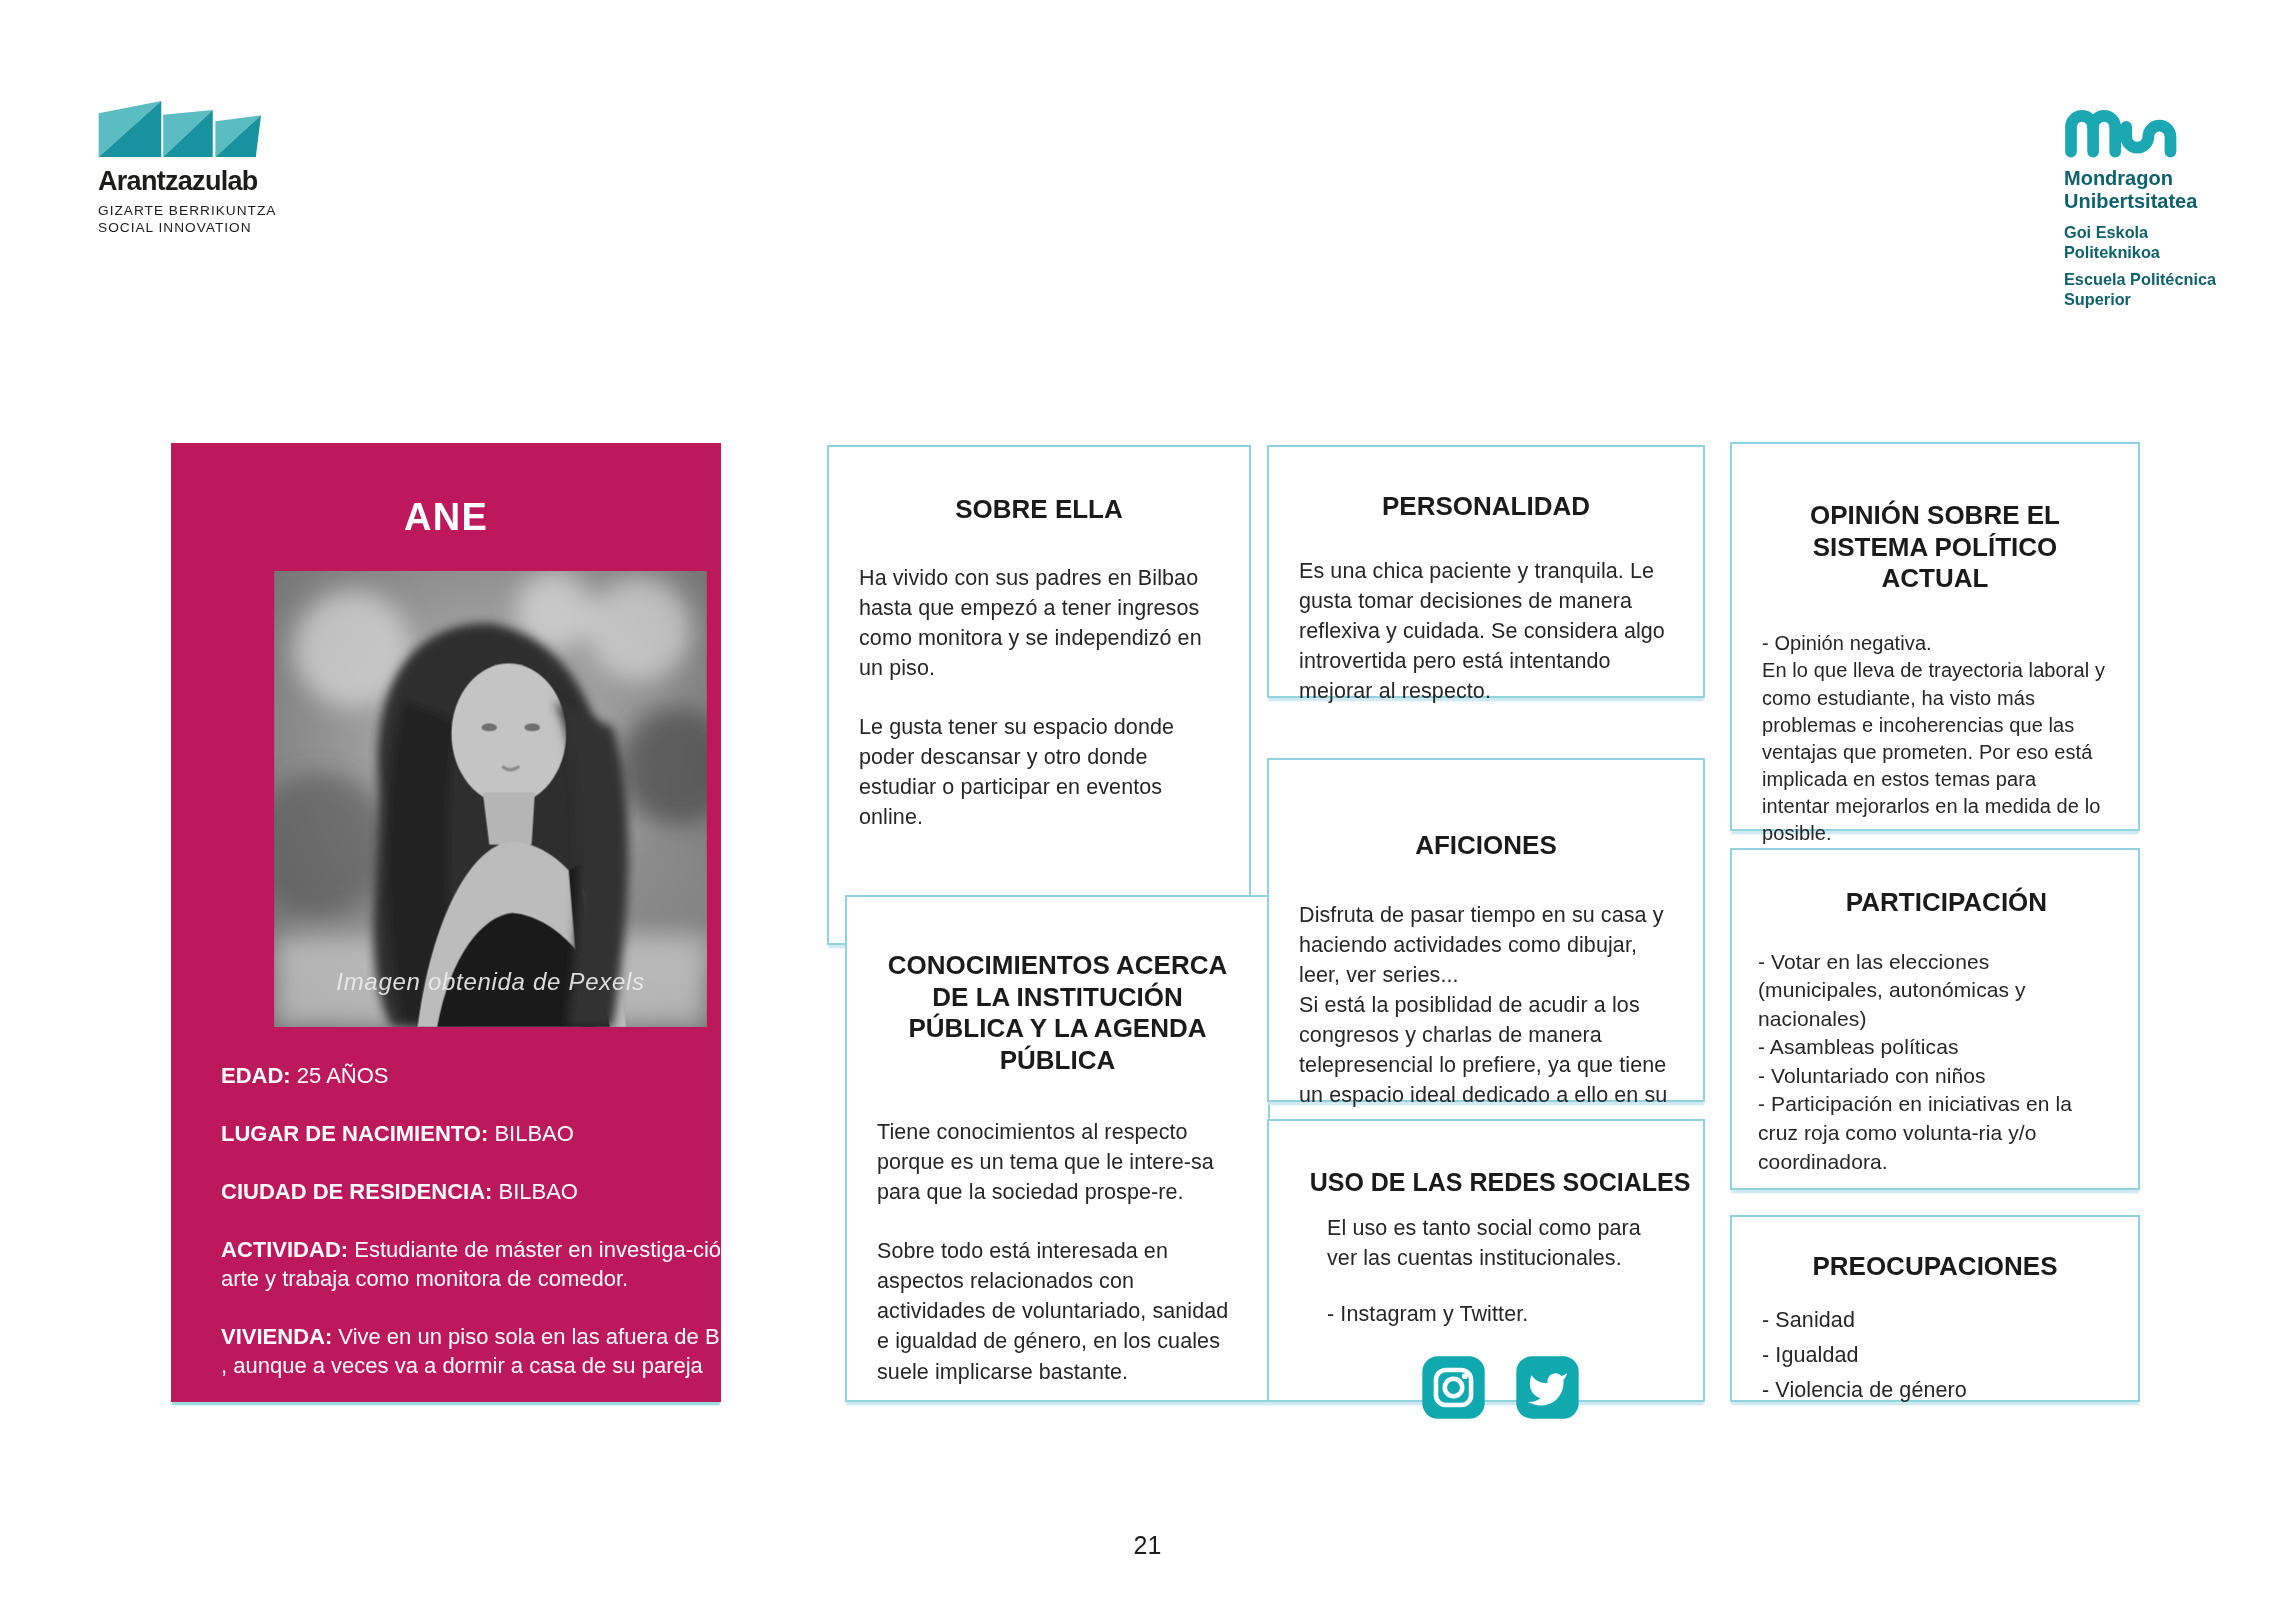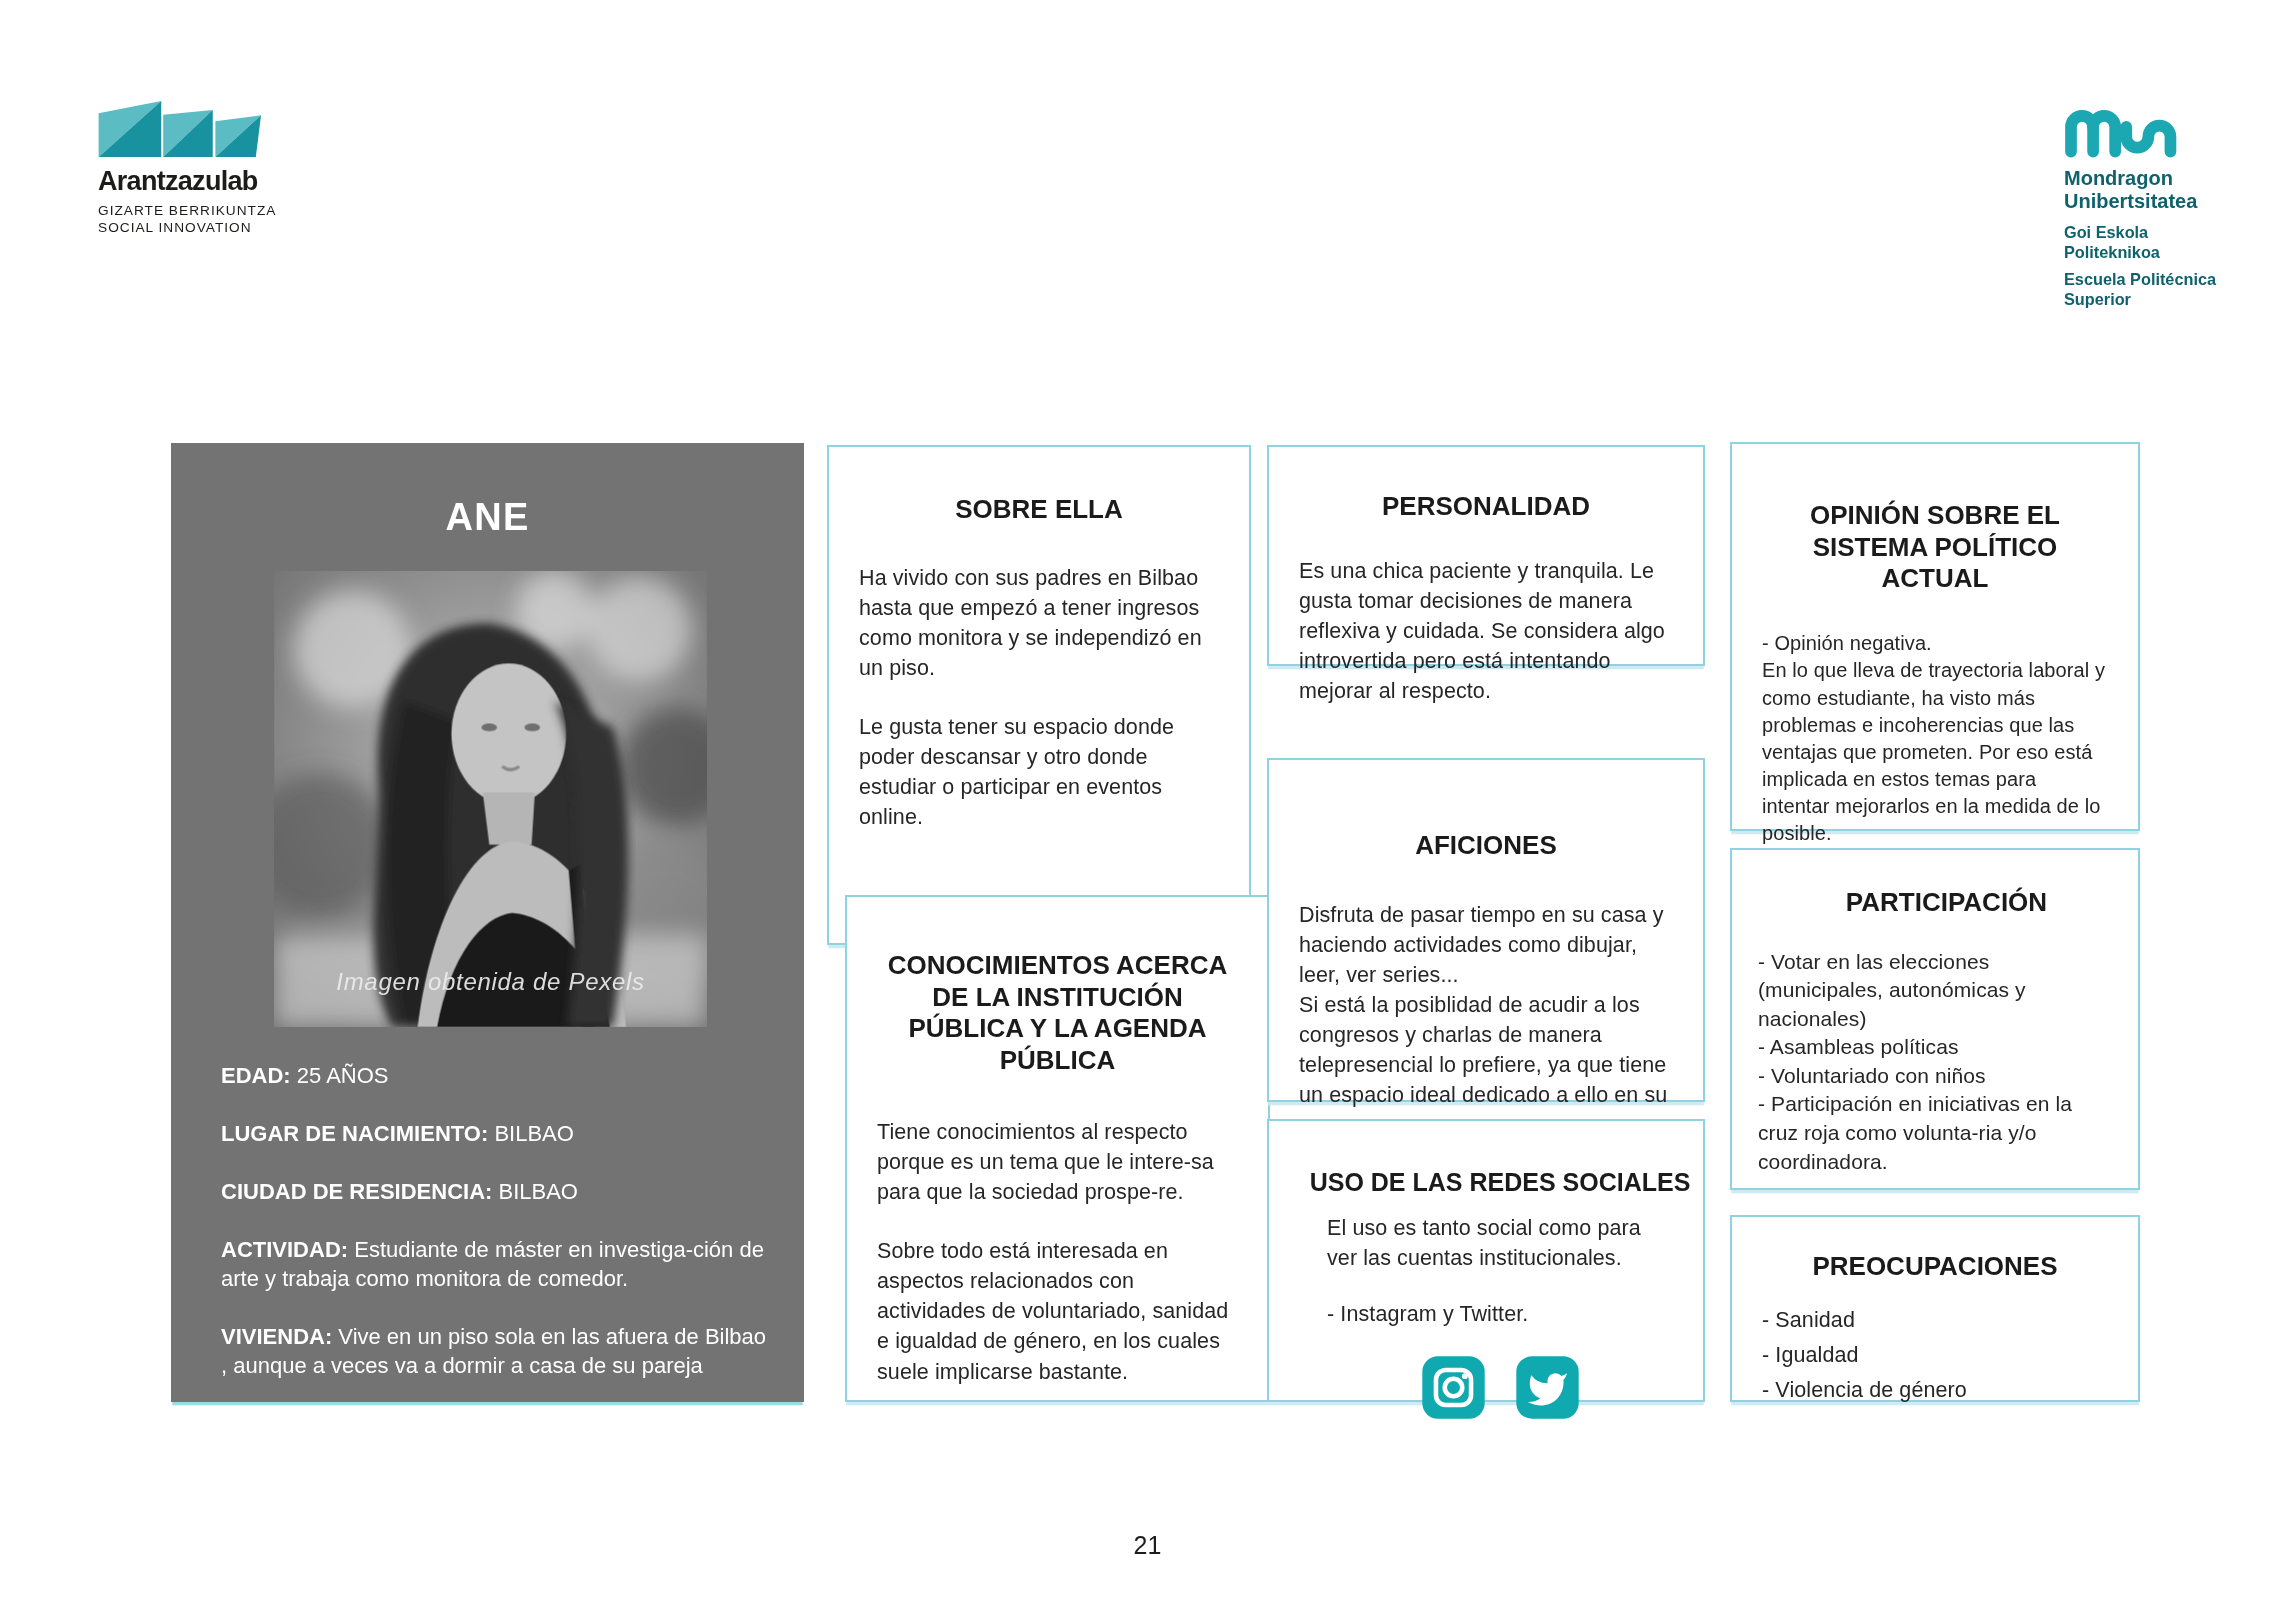--- a/index.html
+++ b/index.html
@@ -12,21 +12,21 @@
   .brand-word{margin-top:9px;font-size:27px;font-weight:800;color:#1c1c1a;letter-spacing:-0.7px;line-height:1;}
   .brand-tag{margin-top:6.5px;font-size:13.7px;font-weight:400;color:#1c1c1a;letter-spacing:1px;line-height:1.30;}
 
   .brand-right{position:absolute;left:2064px;top:97px;width:215px;}
   .mu-mark{display:block;margin-left:-2.6px;}
   .mu-name{margin-top:5.2px;font-size:20px;font-weight:700;color:#0f626c;line-height:1.13;}
   .mu-sub{margin-top:10.4px;font-size:16.3px;font-weight:700;color:#0f626c;line-height:1.22;}
   .mu-sub2{margin-top:7.8px;font-size:16.3px;font-weight:700;color:#0f626c;line-height:1.22;}
 
   
-  .persona{position:absolute;left:171px;top:443px;width:633px;height:959px;background:#737373;
+  .persona{position:absolute;left:171px;top:443px;width:550px;height:959px;background:#be185d;
            box-shadow:0 4.6px 0 -1.3px #9adde0;}
   .persona-name{position:absolute;top:53px;left:0;width:100%;text-align:center;
                 color:#ffffff;font-size:38px;font-weight:800;letter-spacing:1.3px;}
   .photo{position:absolute;left:103px;top:128px;width:433px;height:456px;overflow:hidden;}
   .photo svg{display:block;}
   .photo-caption{position:absolute;left:0;bottom:31px;width:100%;text-align:center;
                  font-style:italic;font-size:24px;color:rgba(236,236,236,0.92);letter-spacing:0.7px;}
   .fields{position:absolute;left:50px;top:618px;width:553px;color:#ffffff;
           font-size:22px;line-height:1.32;}
   .field{margin-bottom:29px;}
@@ -40,21 +40,21 @@
   .box .body{padding:0 30px;font-size:21.5px;line-height:1.40;color:#262626;letter-spacing:0.1px;}
   .box .body p{margin:0 0 29px 0;}
   .box .body p.tight{margin:0;}
 
   #box-sobre-ella{left:827px;top:445px;width:424px;height:500px;}
   #box-sobre-ella h2{margin-top:47px;margin-bottom:37px;}
 
   #box-conocimientos{left:845px;top:895px;width:425px;height:507px;}
   #box-conocimientos h2{margin-top:53px;margin-bottom:40px;padding:0 26px;max-width:373px;}
 
-  #box-personalidad{left:1267px;top:445px;width:438px;height:221px;}
+  #box-personalidad{left:1267px;top:445px;width:438px;height:253px;}
   #box-personalidad h2{margin-top:44px;margin-bottom:33px;}
 
   #box-aficiones{left:1267px;top:758px;width:438px;height:344px;}
   #box-aficiones h2{margin-top:70px;margin-bottom:38px;}
 
   #box-redes{left:1267px;top:1119px;width:438px;height:283px;padding-left:28px;}
   #box-redes h2{margin-top:46px;margin-bottom:15.7px;font-size:25px;}
   #box-redes .body p{margin:0 0 26px 0;}
   .social-row{display:flex;justify-content:center;gap:29px;margin-top:2.6px;}
   .social-icon{width:65px;height:65px;}

